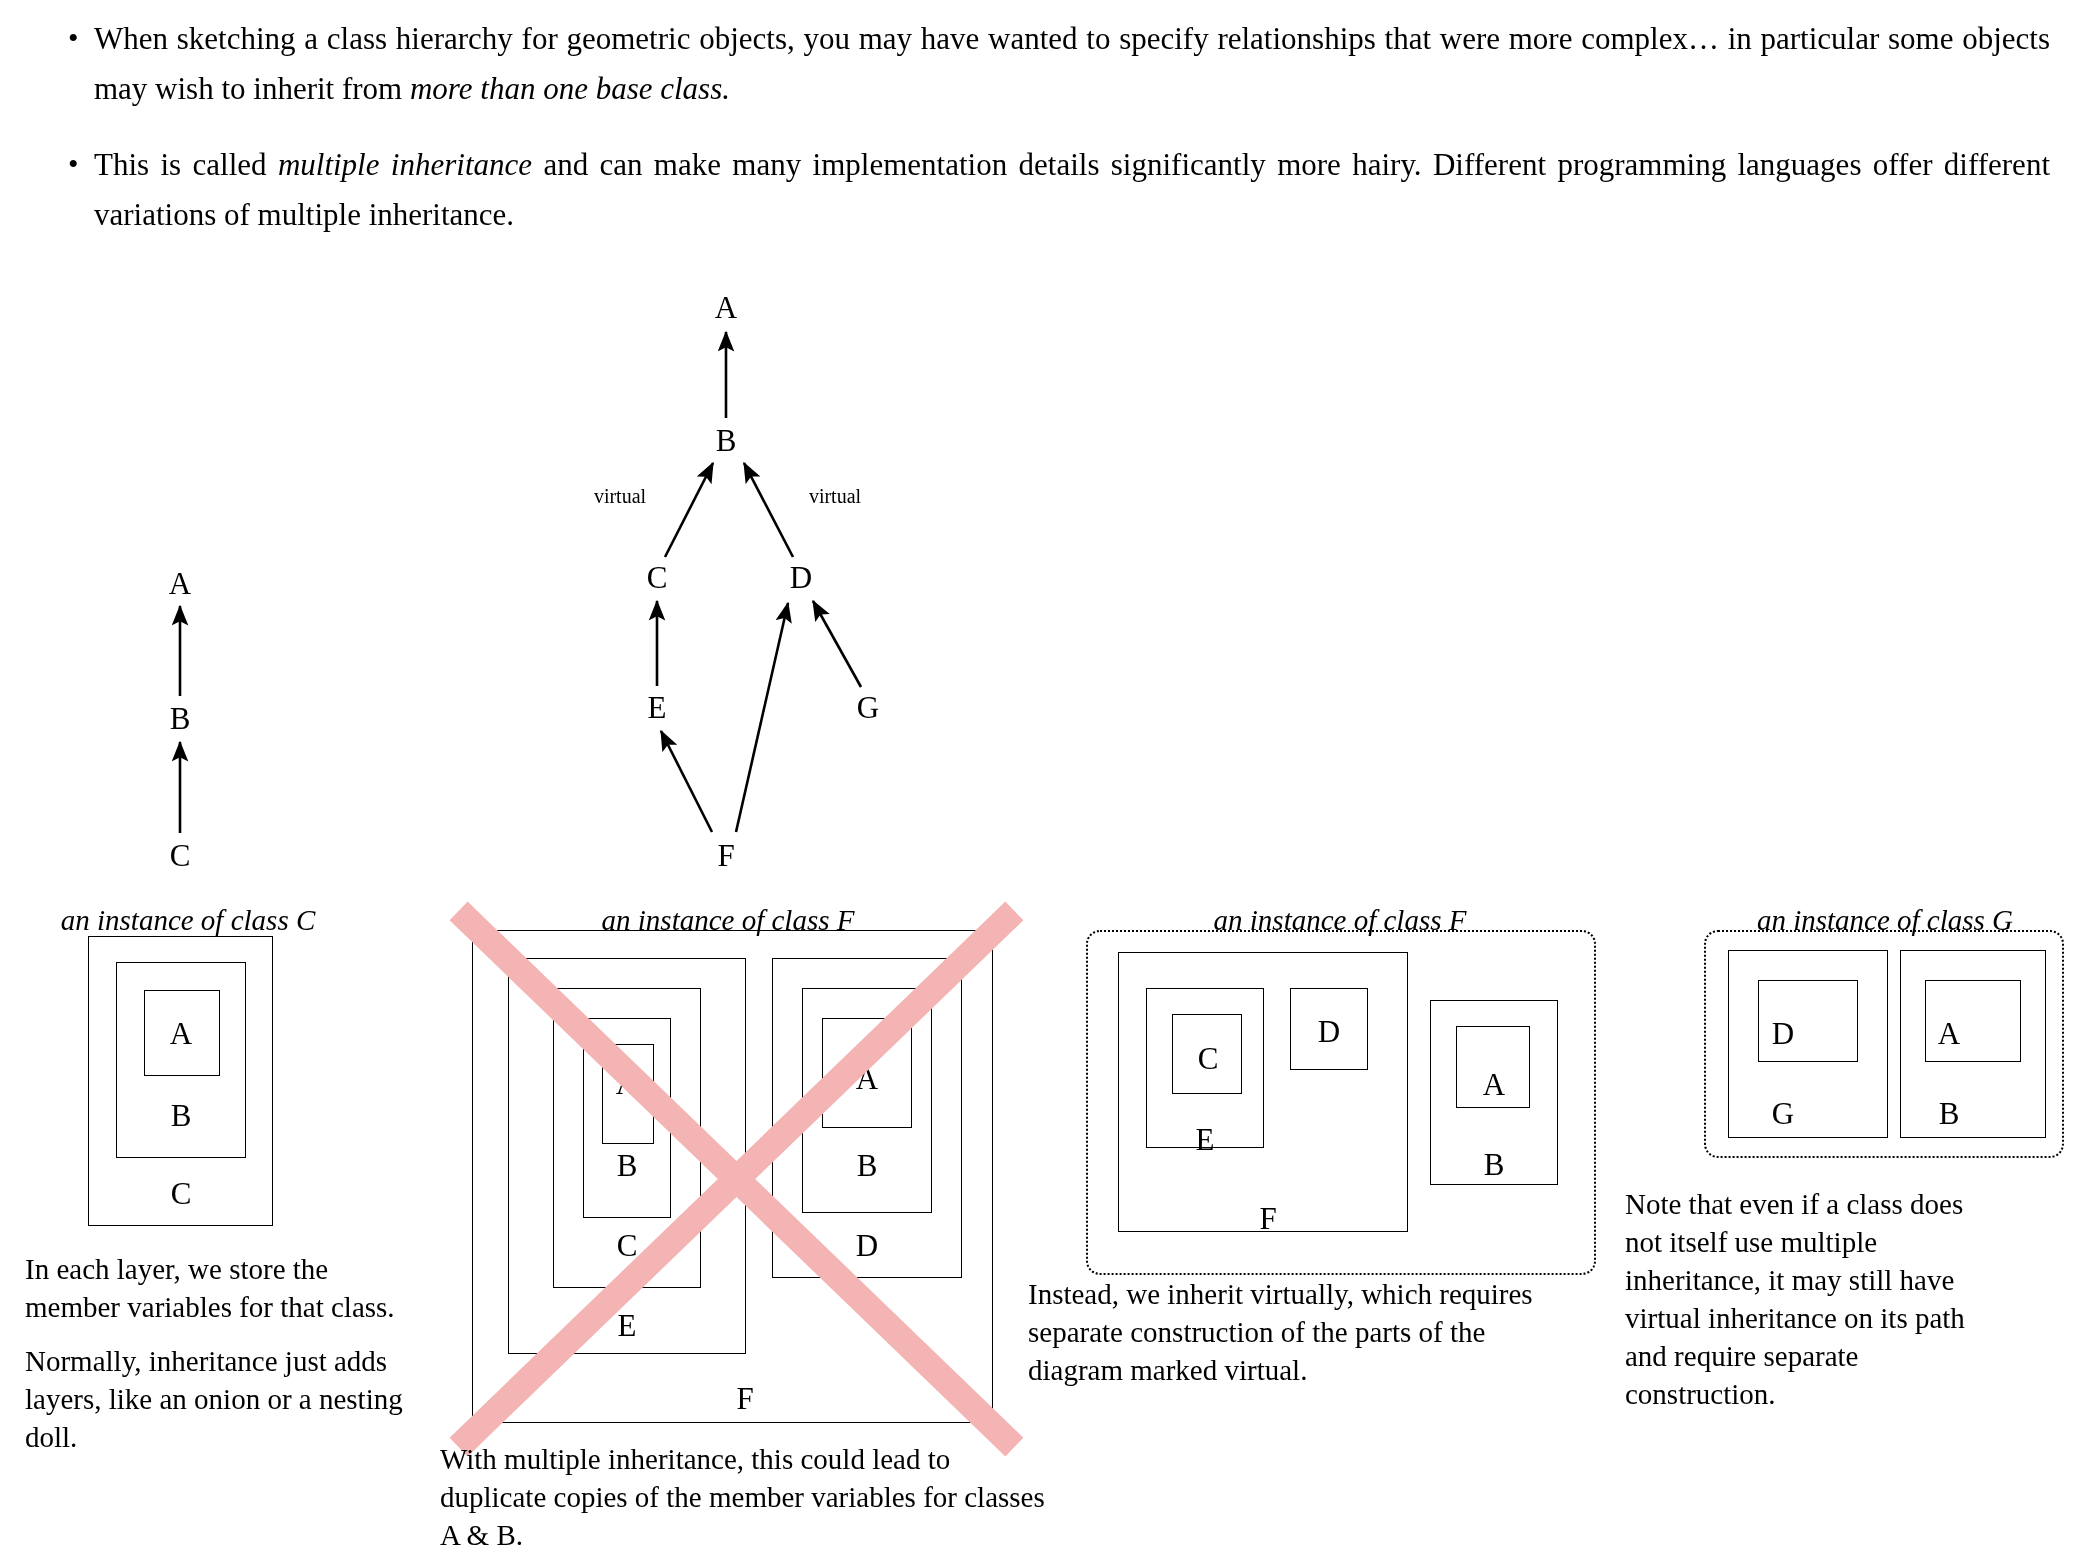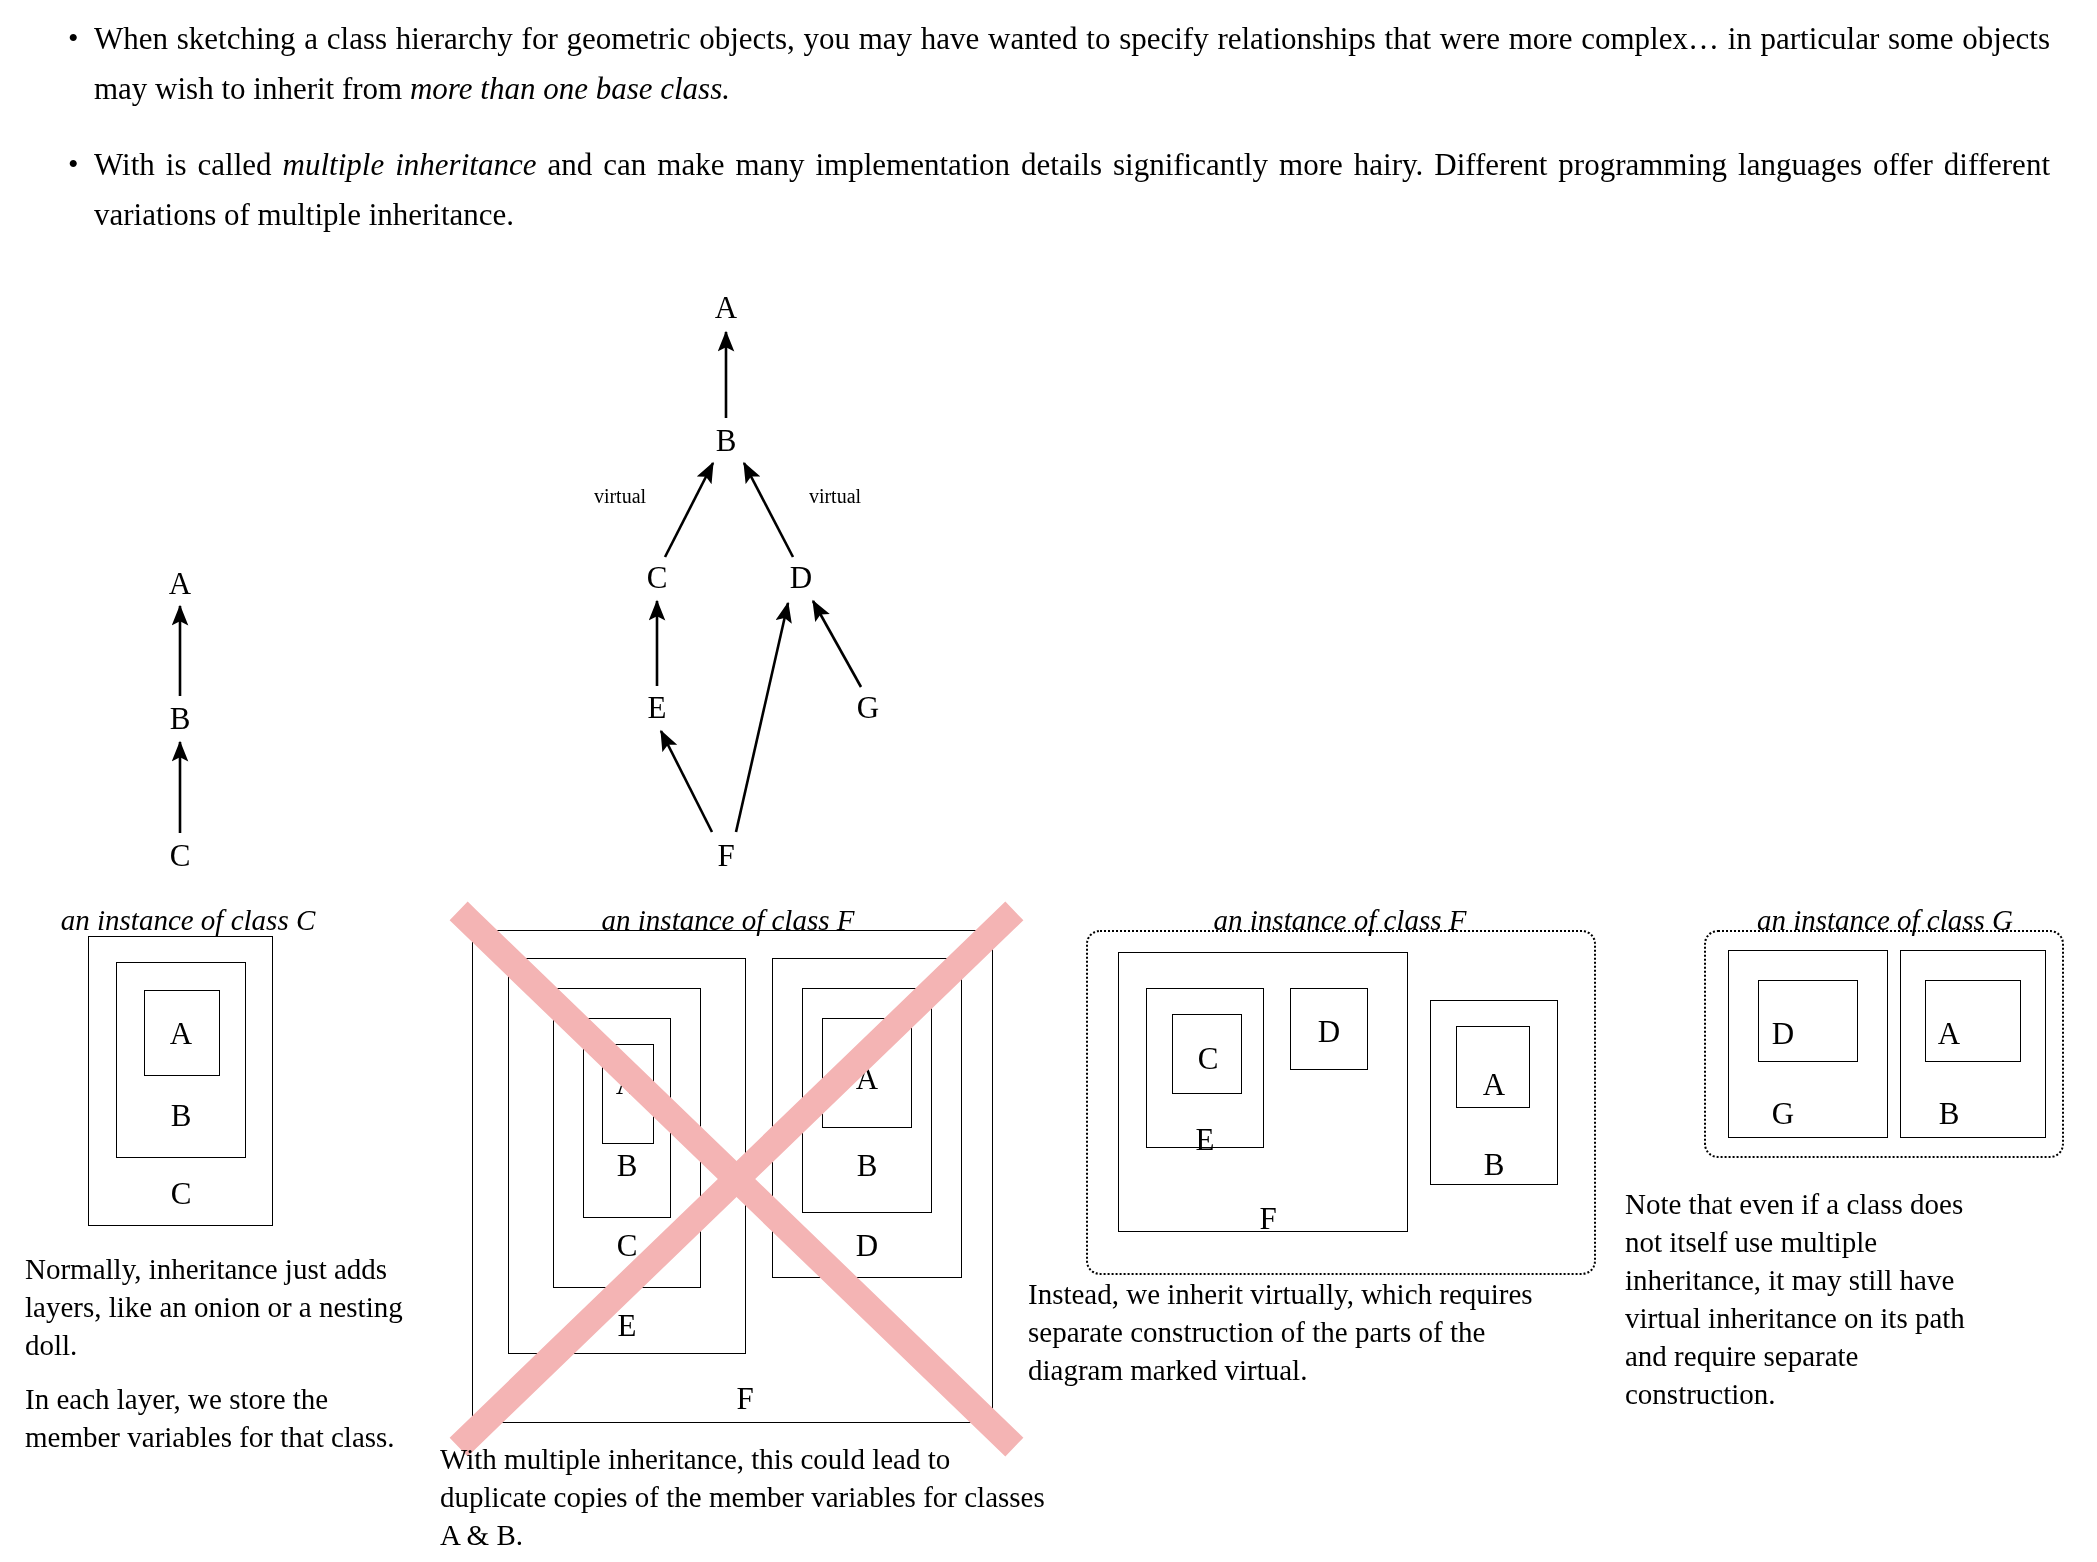--- a/index.html
+++ b/index.html
@@ -114,21 +114,21 @@
 <div class="bullets">
   <div class="bullet-row">
     <div class="bullet-dot">•</div>
     <div class="bullet-text">
       <span>When sketching a class hierarchy for geometric objects, you may have wanted to specify relationships that were more complex… in particular some objects may wish to inherit from </span><i>more than one base class.</i>
     </div>
   </div>
   <div class="bullet-row">
     <div class="bullet-dot">•</div>
     <div class="bullet-text">
-      <span>With is called </span><i>multiple inheritance</i><span> and can make many implementation details significantly more hairy. Different programming languages offer different variations of multiple inheritance.</span>
+      <span>This is called </span><i>multiple inheritance</i><span> and can make many implementation details significantly more hairy. Different programming languages offer different variations of multiple inheritance.</span>
     </div>
   </div>
 </div>
 
 <svg class="diagram-layer" viewBox="0 0 2097 1562" xmlns="http://www.w3.org/2000/svg">
   <defs>
     <marker id="arrowhead" markerWidth="9" markerHeight="9" refX="7.5" refY="3.2" orient="auto">
       <path d="M0,0 L8,3.2 L0,6.4 L1.6,3.2 z" fill="#000"></path>
     </marker>
   </defs>
@@ -167,22 +167,22 @@
 
   <div class="box" style="left:88px; top:936px; width:185px; height:290px;"></div>
   <div class="box" style="left:116px; top:962px; width:130px; height:196px;"></div>
   <div class="box" style="left:144px; top:990px; width:76px; height:86px;"></div>
 
   <div class="box-letter" style="left:181px; top:1033px;">A</div>
   <div class="box-letter" style="left:181px; top:1115px;">B</div>
   <div class="box-letter" style="left:181px; top:1193px;">C</div>
 
   <div class="prose" style="left:25px; top:1250px; width:390px;">
+    <p>In each layer, we store the member variables for that class.</p>
     <p>Normally, inheritance just adds layers, like an onion or a nesting doll.</p>
-    <p>In each layer, we store the member variables for that class.</p>
   </div>
 </div>
 
 <div>
   <div class="panel-caption" style="left:728px; top:904px;">an instance of class F</div>
 
   <div class="box" style="left:472px; top:930px; width:521px; height:493px;"></div>
 
   <div class="box" style="left:508px; top:958px; width:238px; height:396px;"></div>
   <div class="box" style="left:553px; top:988px; width:148px; height:300px;"></div>

